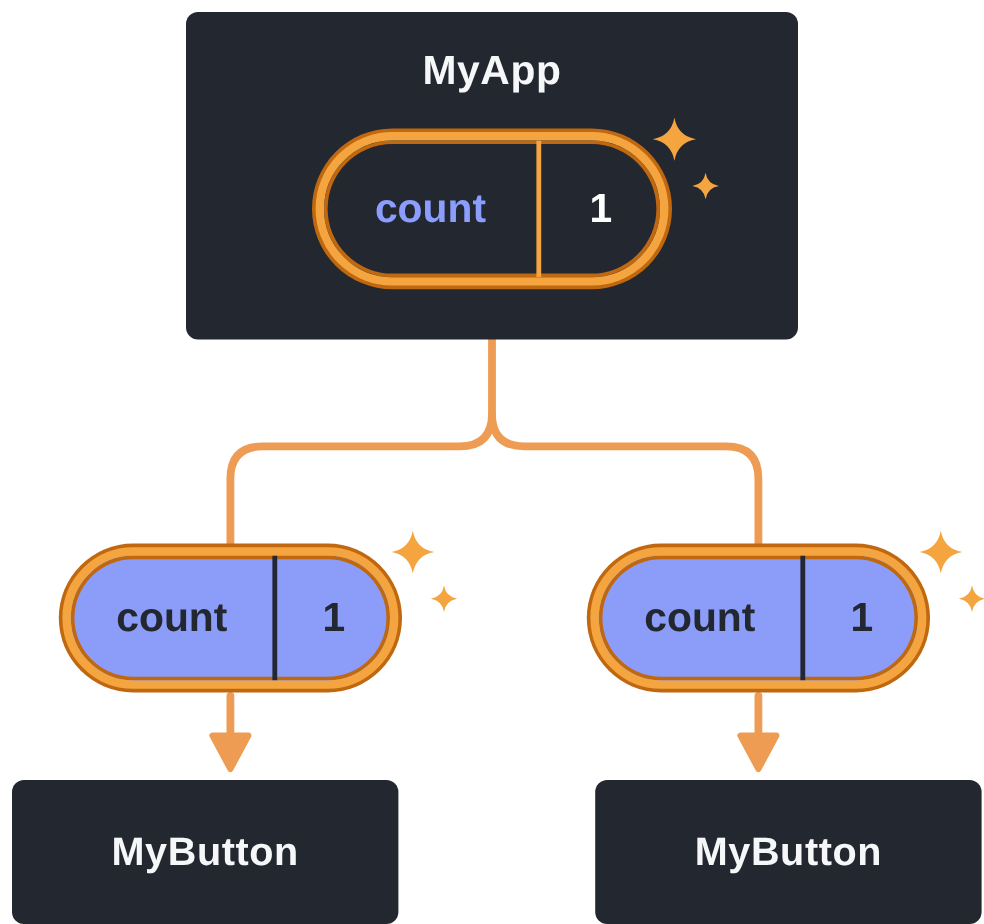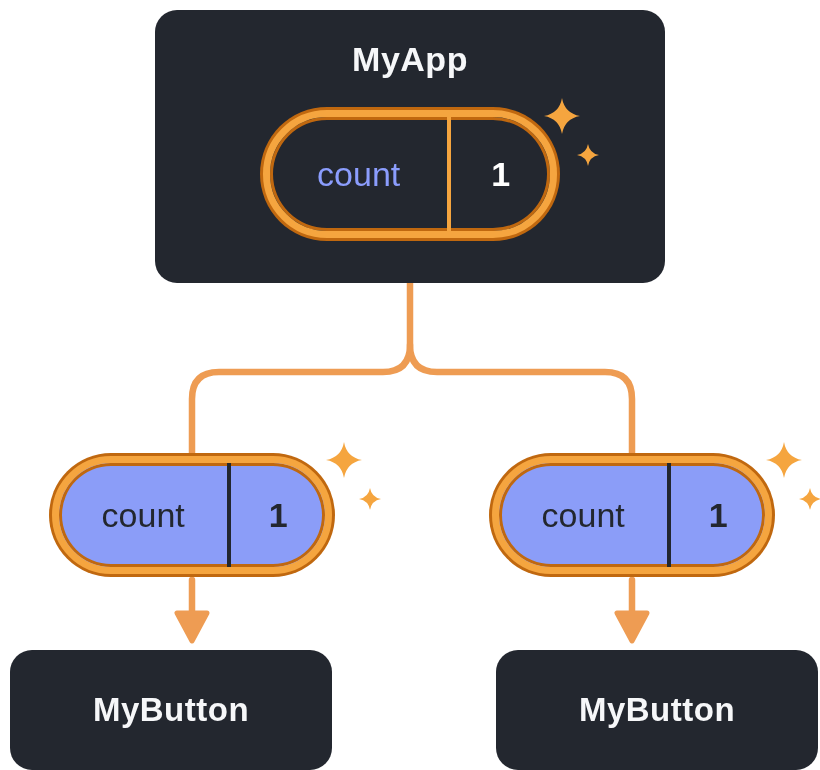--- a/index.html
+++ b/index.html
@@ -25,21 +25,21 @@
     fill: var(--line-orange);
     stroke: var(--line-orange);
     stroke-width: 5;
     stroke-linejoin: round;
   }
 
   
   .node {
     position: absolute;
     background: var(--node-bg);
-    border-radius: 22px;
+    border-radius: 10px;
   }
   .app-node { left: 155px; top: 10px; width: 510px; height: 273px; }
   .app-title {
     text-align: center;
     padding-top: 30px;
     font-size: 34px;
     font-weight: bold;
     color: var(--node-text);
     letter-spacing: 0.5px;
   }
@@ -87,20 +87,21 @@
   }
   .pill-left  { left: 52px; }
   .pill-right { left: 492px; }
 
   .pill-key {
     flex: 1.8;
     display: flex;
     align-items: center;
     justify-content: center;
     font-size: 34px;
+    font-weight: bold;
   }
   .pill-divider { width: 4px; }
   .pill-value {
     flex: 1;
     display: flex;
     align-items: center;
     justify-content: center;
     font-size: 34px;
     font-weight: bold;
   }

